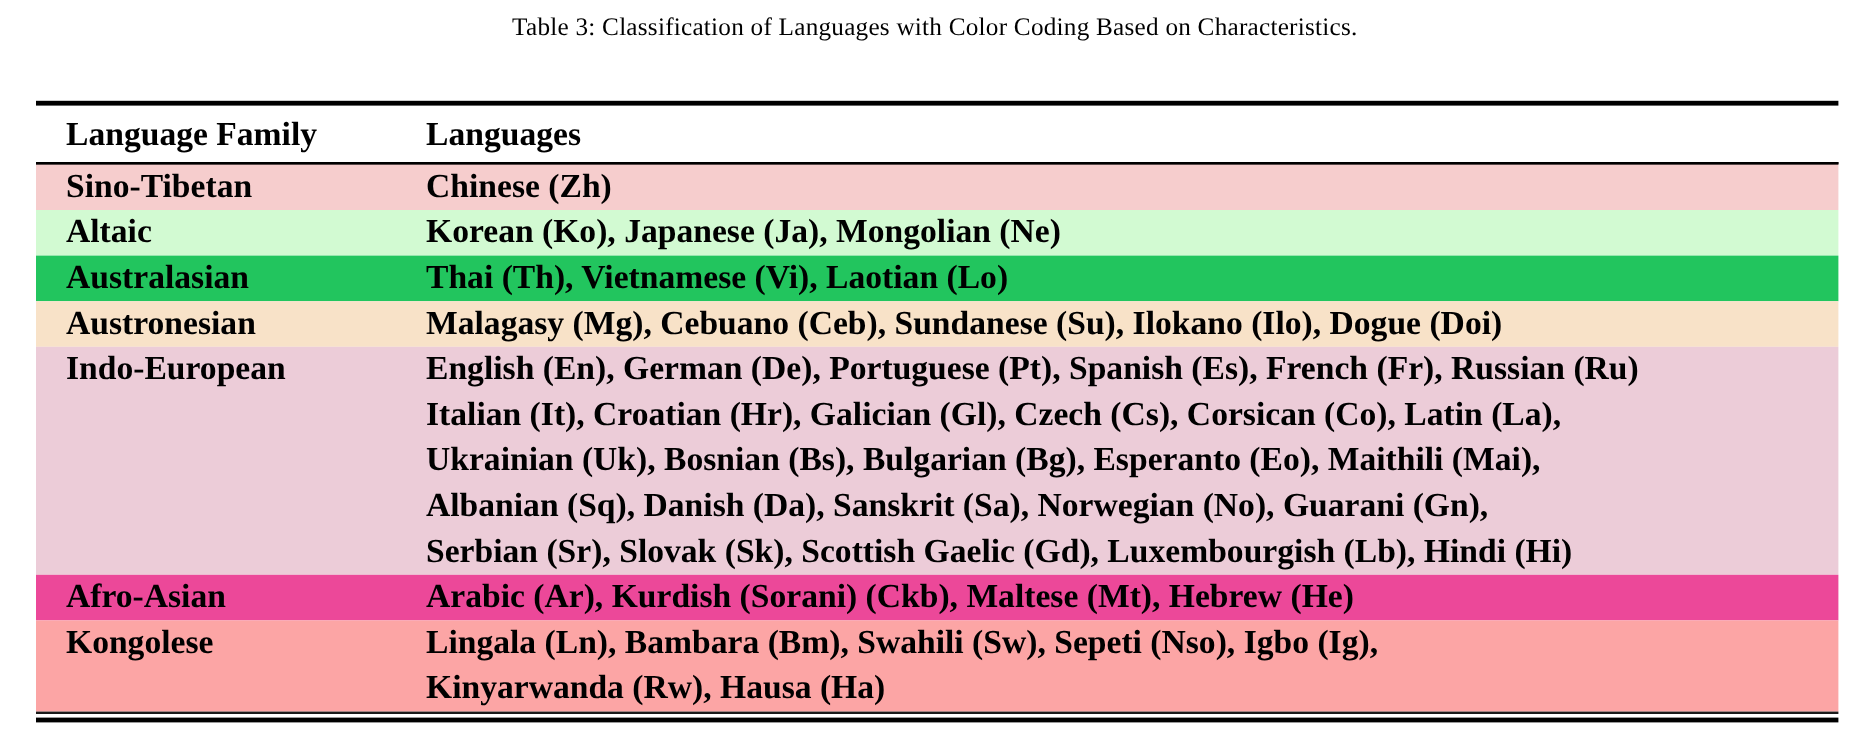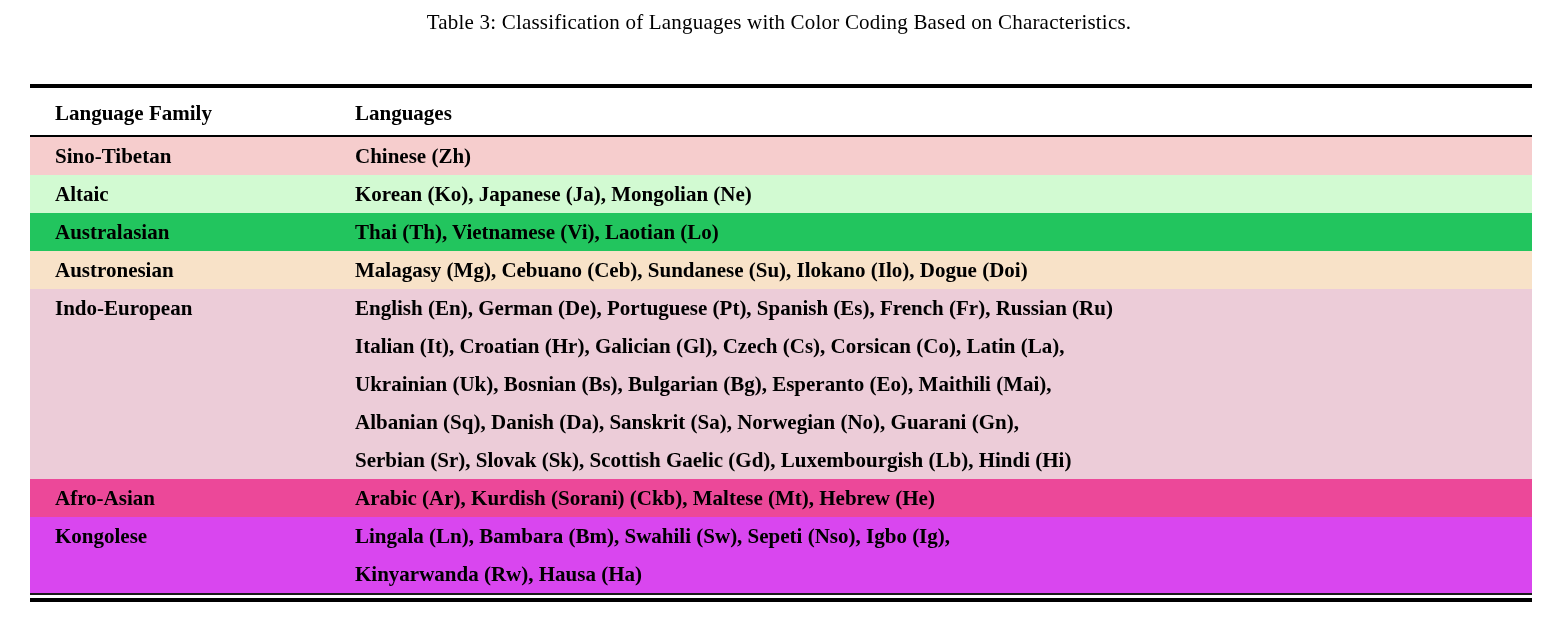--- a/index.html
+++ b/index.html
@@ -25,21 +25,21 @@
     top: 84px;
     width: 1502px;
   }
   .rule-top {
     border-top: 4px solid #000000;
     height: 0;
   }
   table.lang-table {
     border-collapse: collapse;
     width: 100%;
-    font-size: 21px;
+    font-size: 28px;
     table-layout: fixed;
   }
   table.lang-table col.c1 { width: 325px; }
   th, td {
     text-align: left;
     vertical-align: top;
     padding: 0;
     line-height: 38px;
     font-weight: bold;
   }
@@ -110,21 +110,21 @@
             <div class="line">Albanian (Sq), Danish (Da), Sanskrit (Sa), Norwegian (No), Guarani (Gn),</div>
             <div class="line">Serbian (Sr), Slovak (Sk), Scottish Gaelic (Gd), Luxembourgish (Lb), Hindi (Hi)</div>
           </td>
         </tr>
         <tr style="background: #ec4899;">
           <td class="c1">Afro-Asian</td>
           <td>
             <div class="line">Arabic (Ar), Kurdish (Sorani) (Ckb), Maltese (Mt), Hebrew (He)</div>
           </td>
         </tr>
-        <tr style="background: #d946ef;">
+        <tr style="background: #fca5a5;">
           <td class="c1">Kongolese</td>
           <td>
             <div class="line">Lingala (Ln), Bambara (Bm), Swahili (Sw), Sepeti (Nso), Igbo (Ig),</div>
             <div class="line">Kinyarwanda (Rw), Hausa (Ha)</div>
           </td>
         </tr>
       </tbody>
   </table>
   <div class="rule-bottom"></div>
 </div>

